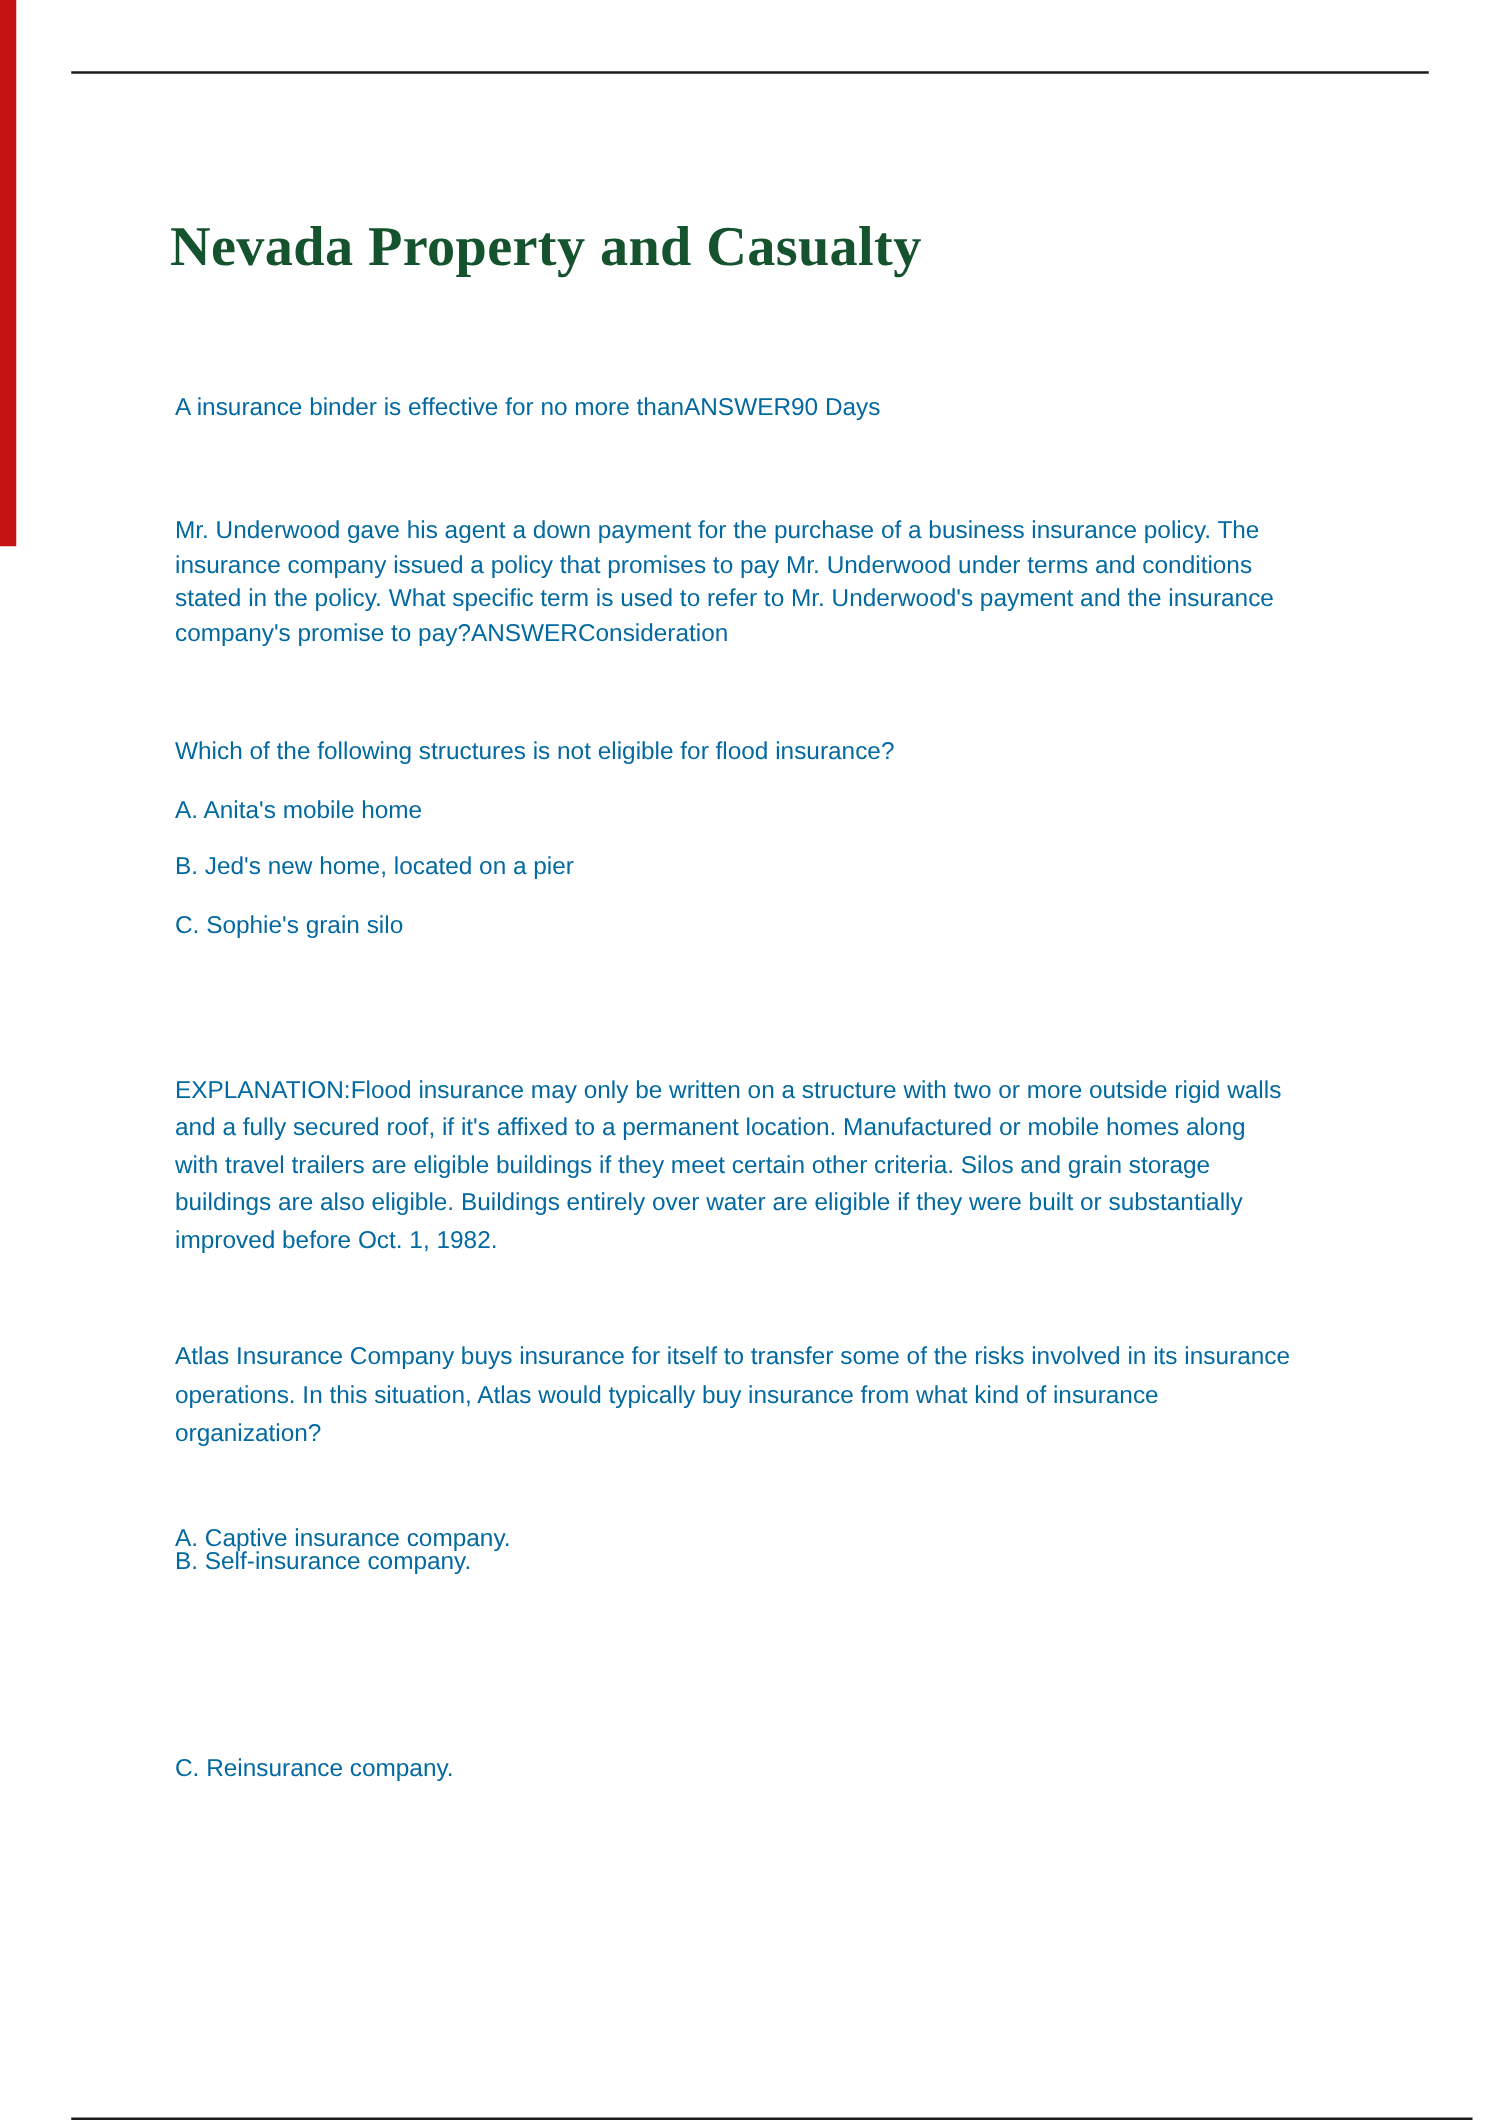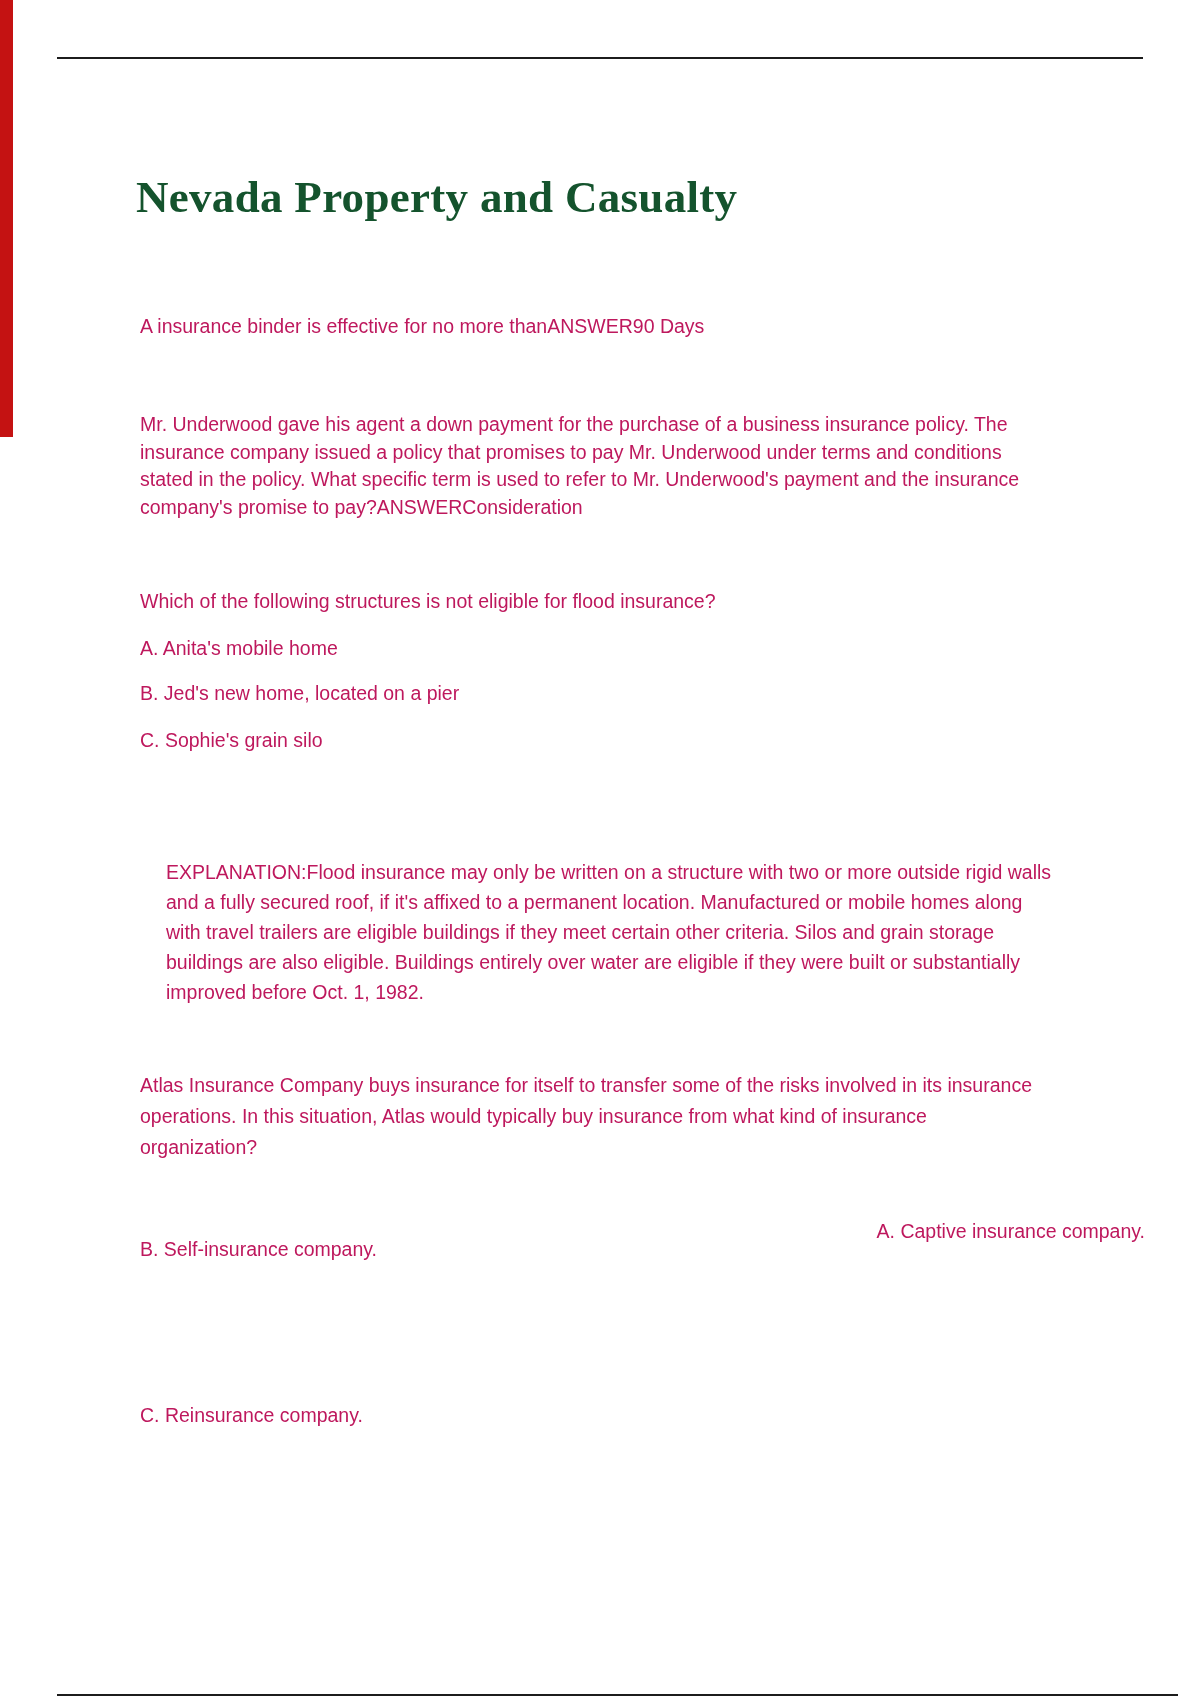--- a/index.html
+++ b/index.html
@@ -48,21 +48,21 @@
     line-height: 1;
     color: #14532d;
     letter-spacing: 0.3px;
     white-space: nowrap;
   }
   .block {
     position: absolute;
     left: 140px;
     width: 1005px;
     font-size: 19.5px;
-    color: #be185d;
+    color: #0369a1;
     white-space: pre-line;
   }
 </style>
 </head>
 <body>
 
 <div class="page">
 
   <div class="red-accent-bar"></div>
 
@@ -79,31 +79,31 @@
 stated in the policy. What specific term is used to refer to Mr. Underwood's payment and the insurance
 company's promise to pay?ANSWERConsideration</div>
 
   <div class="block" style="top:634px; line-height:28px;">A. Anita's mobile home</div>
 
   <div class="block" style="top:679px; line-height:28px;">B. Jed's new home, located on a pier</div>
 
   <div class="block" style="top:726px; line-height:28px;">C. Sophie's grain silo</div>
 
 
-  <div class="block" style="top:857px; line-height:30px;margin-left:26px;">EXPLANATION:Flood insurance may only be written on a structure with two or more outside rigid walls
+  <div class="block" style="top:857px; line-height:30px;">EXPLANATION:Flood insurance may only be written on a structure with two or more outside rigid walls
 and a fully secured roof, if it's affixed to a permanent location. Manufactured or mobile homes along
 with travel trailers are eligible buildings if they meet certain other criteria. Silos and grain storage
 buildings are also eligible. Buildings entirely over water are eligible if they were built or substantially
 improved before Oct. 1, 1982.</div>
 
   <div class="block" style="top:1070px; line-height:31px;">Atlas Insurance Company buys insurance for itself to transfer some of the risks involved in its insurance
 operations. In this situation, Atlas would typically buy insurance from what kind of insurance
 organization?</div>
 
-  <div class="block" style="top:1217px; line-height:28px;text-align:right;">A. Captive insurance company.</div>
+  <div class="block" style="top:1217px; line-height:28px;">A. Captive insurance company.</div>
 
   <div class="block" style="top:1235px; line-height:28px;">B. Self-insurance company.</div>
 
   <div class="block" style="top:1401px; line-height:28px;">C. Reinsurance company.</div>
 
   <div class="rule rule-bottom"></div>
 
 </div>
 
 </body></html>

